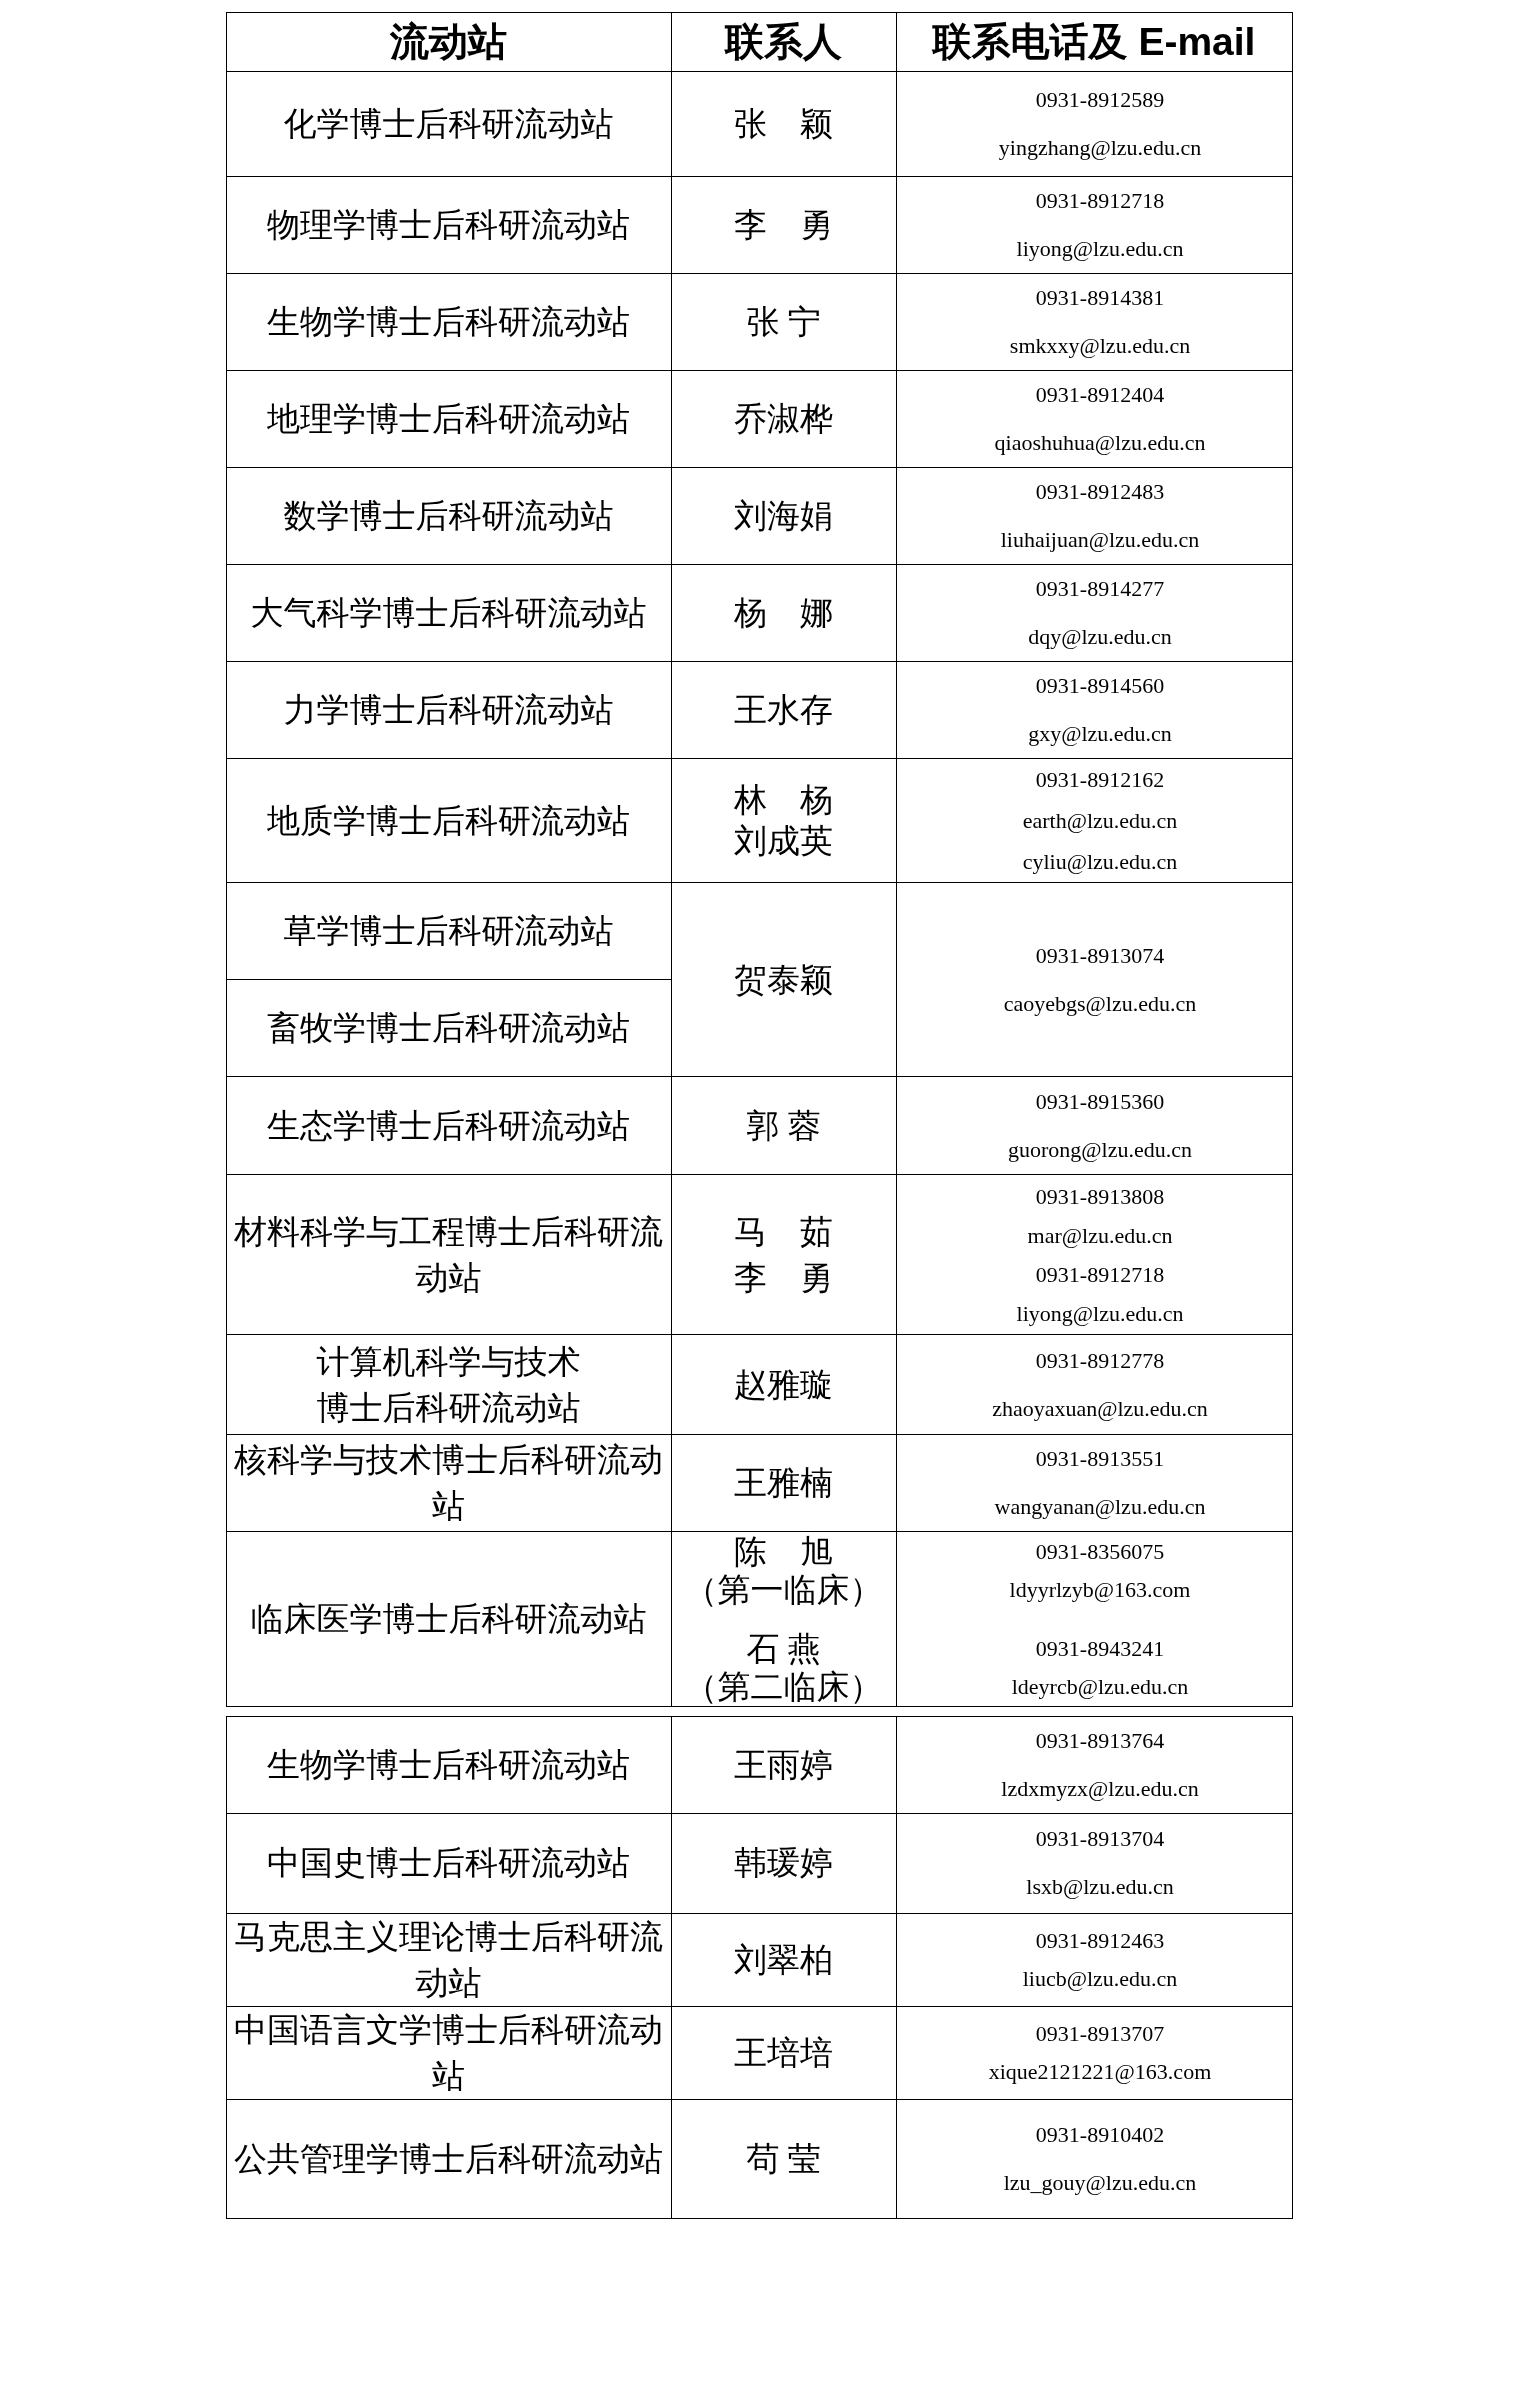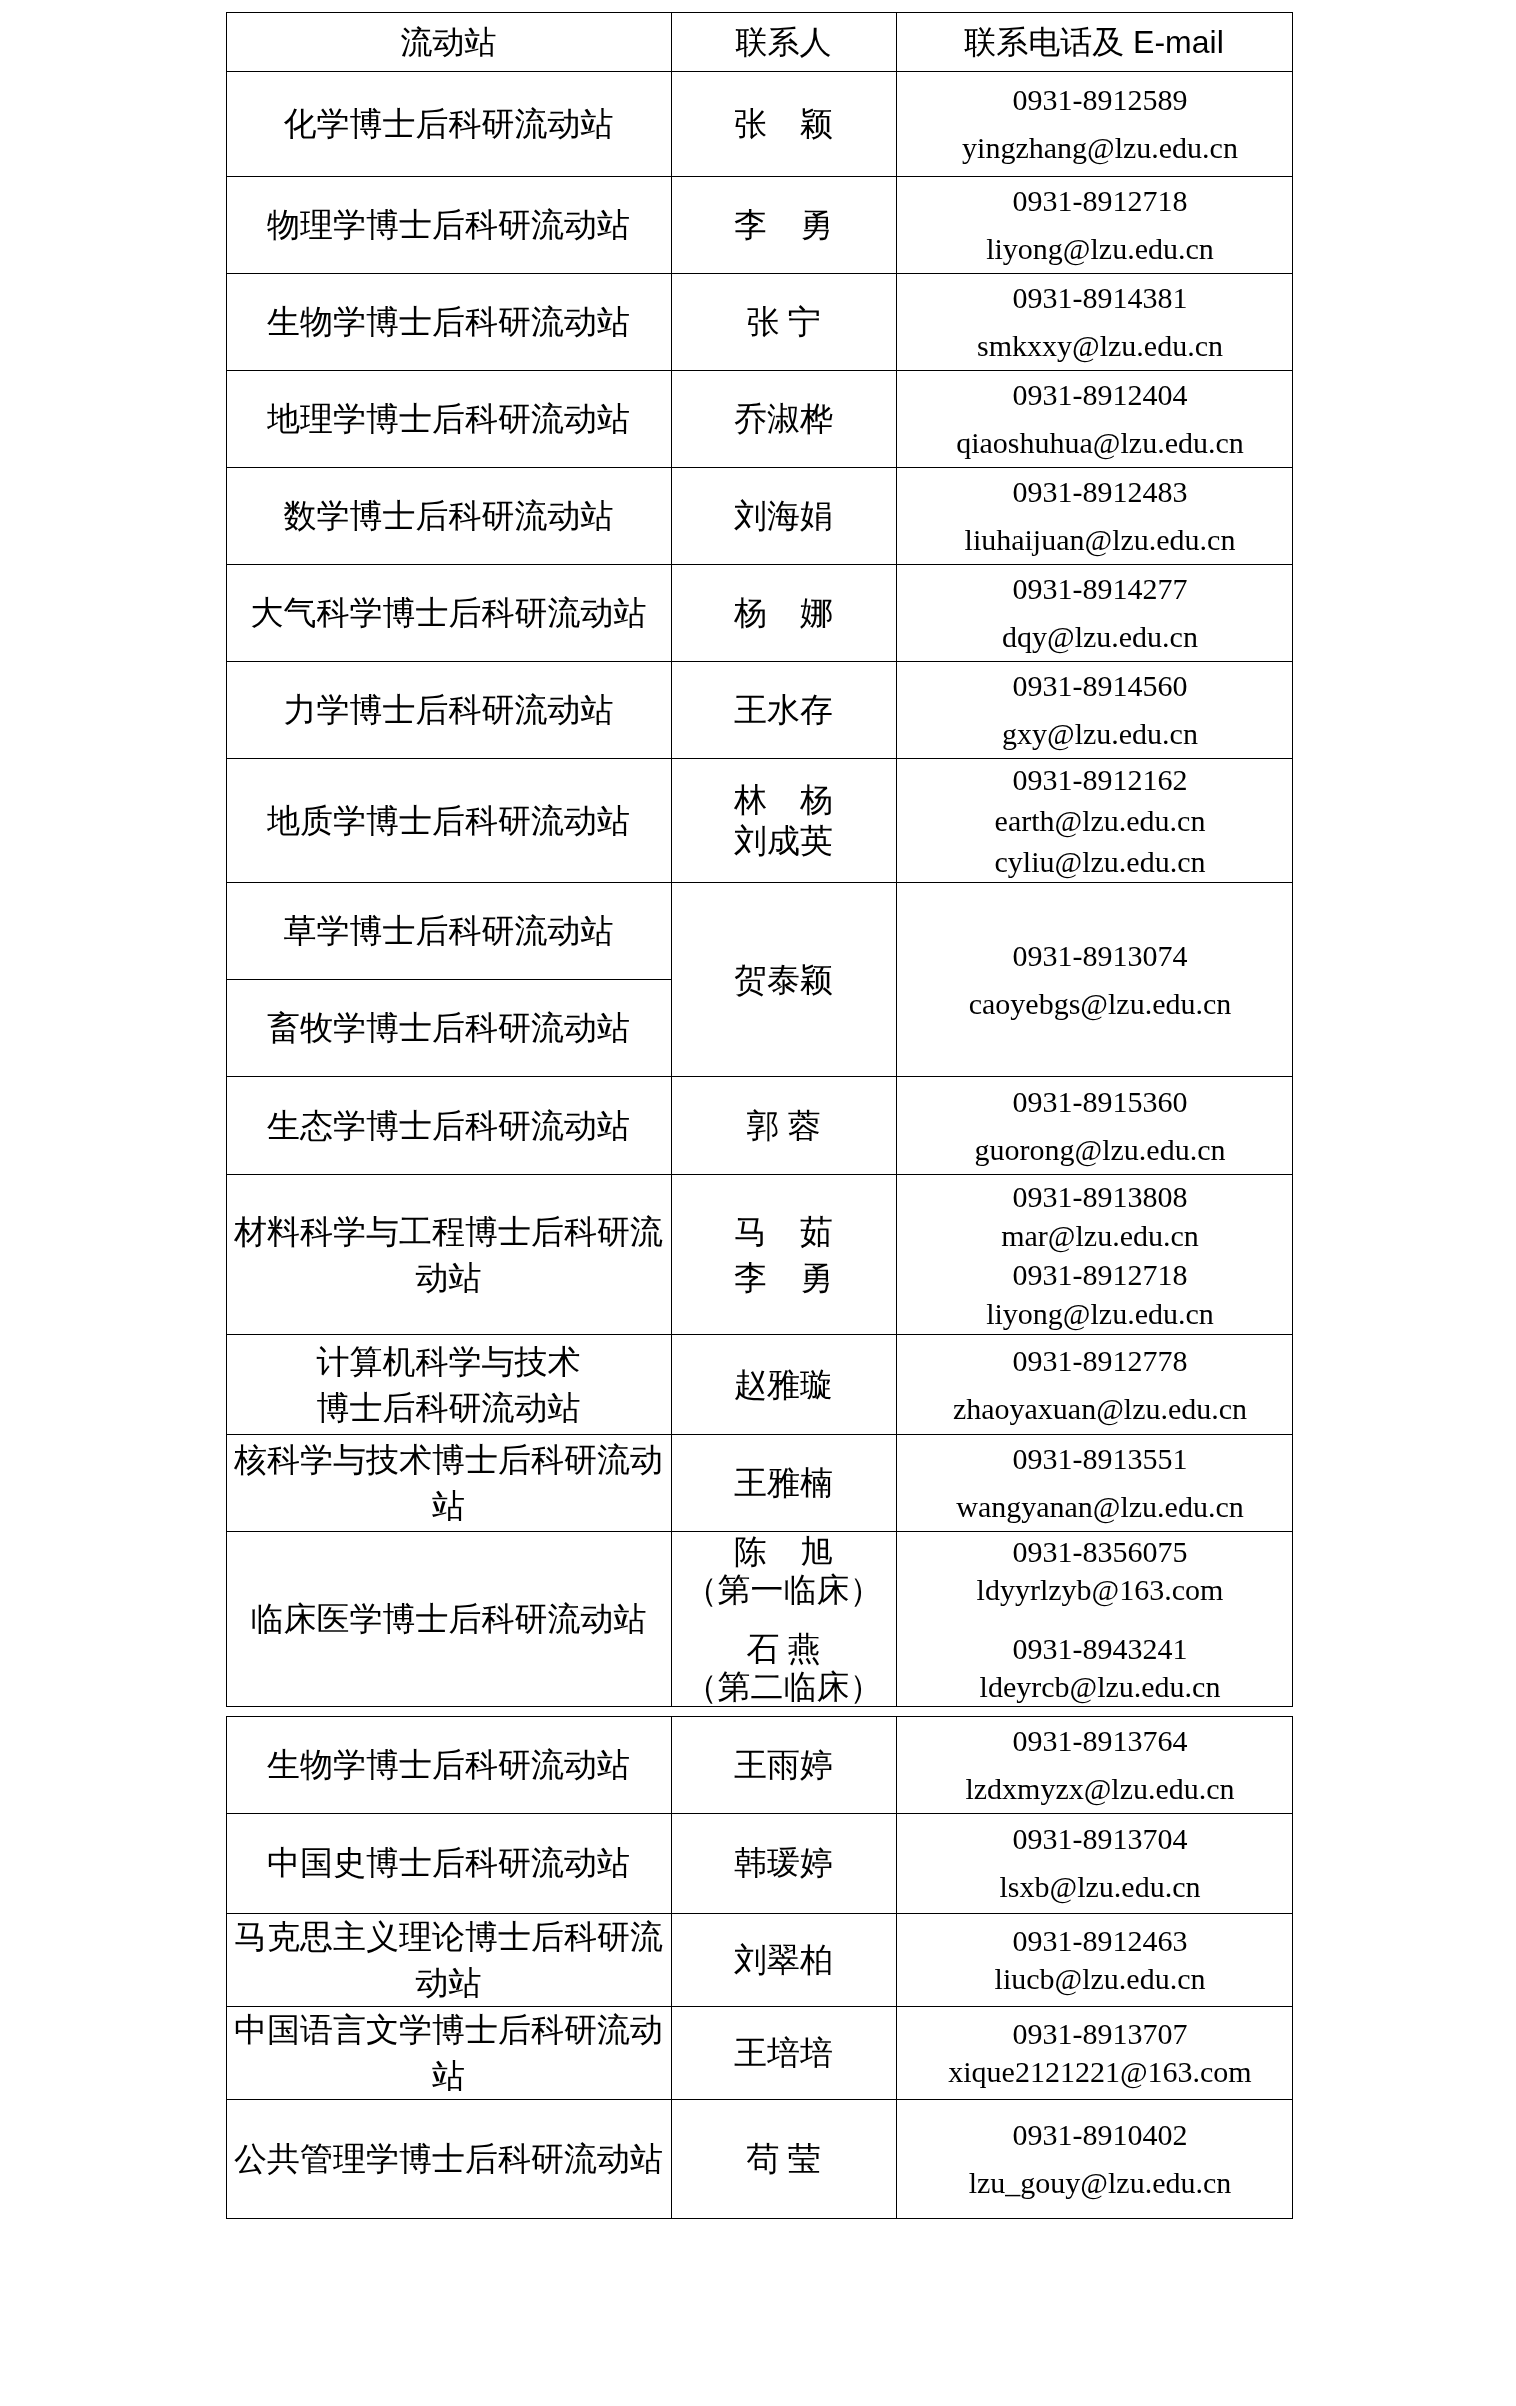--- a/index.html
+++ b/index.html
@@ -3,23 +3,23 @@
 <meta charset="utf-8">
 <style>
   html,body{margin:0;padding:0;background:#fff;color:#000;}
   body{width:1517px;font-family:"Liberation Serif","DejaVu Serif",serif;}
   .page{width:1066px;margin:12.4px auto 0 auto;}
   table{border-collapse:collapse;table-layout:fixed;width:1066px;background:#fff;}
   table.second{margin-top:8.6px;}
   col.c1{width:445px;} col.c2{width:225px;} col.c3{width:396px;}
   th,td{border:1.4px solid #000;padding:0;text-align:center;vertical-align:middle;overflow:hidden;}
   table{border:1.9px solid #000;}
-  th{font-family:"Liberation Sans","DejaVu Sans",sans-serif;font-weight:normal;font-size:32px;line-height:1.1;}
+  th{font-family:"Liberation Sans","DejaVu Sans",sans-serif;font-weight:bold;font-size:39px;line-height:1.1;}
   .zh{font-size:33px;line-height:46px;}
-  .en{font-size:30px;line-height:48px;padding-left:12px;}
+  .en{font-size:22px;line-height:48px;padding-left:12px;}
   .lh43{line-height:41px;}
   .lh41{line-height:39px;}
   .lh40{line-height:38px;}
   .gap{margin-top:21px;}
   
   .rh62{height:59px;}.rh85{height:81px;margin-top:28px;}.rh86{height:82px;}.rh99{height:95px;}
   .rh100{height:96px;}.rh101{height:97px;}.rh103{height:98px;}.rh104{height:99px;}
   .rh105{height:100px;}.rh110{height:105px;}.rh124{height:119px;}.rh125{height:119px;}
   .rh128{height:122px;}.rh167{height:160px;}.rh183{height:175px;}
 </style>

